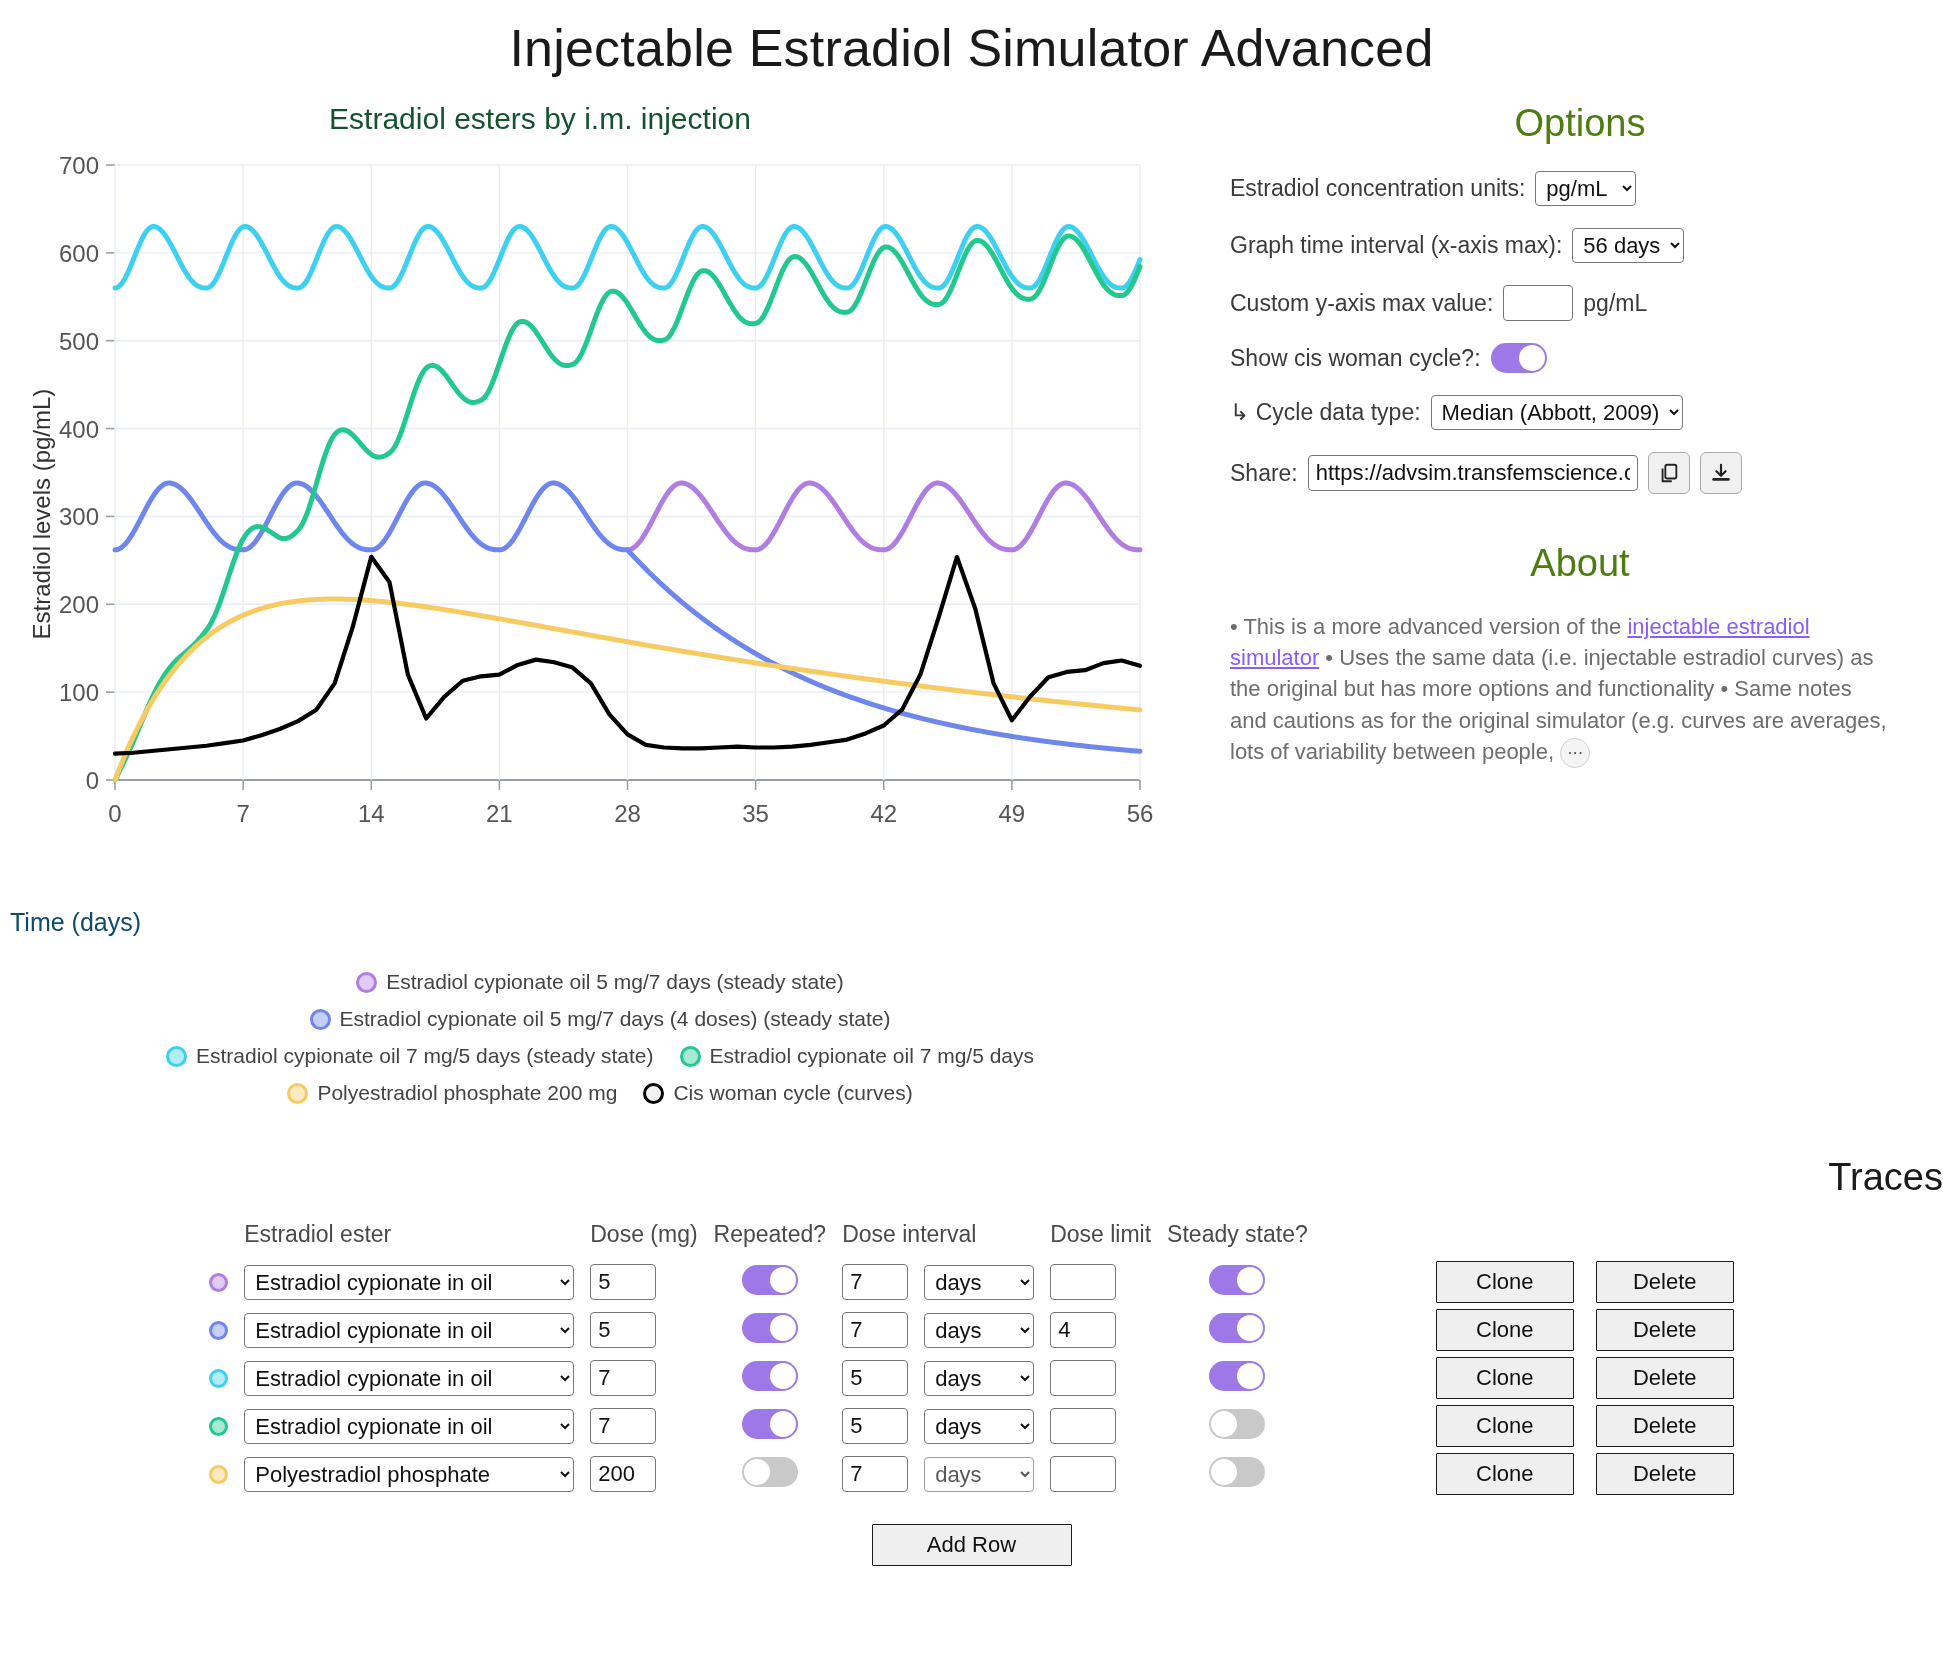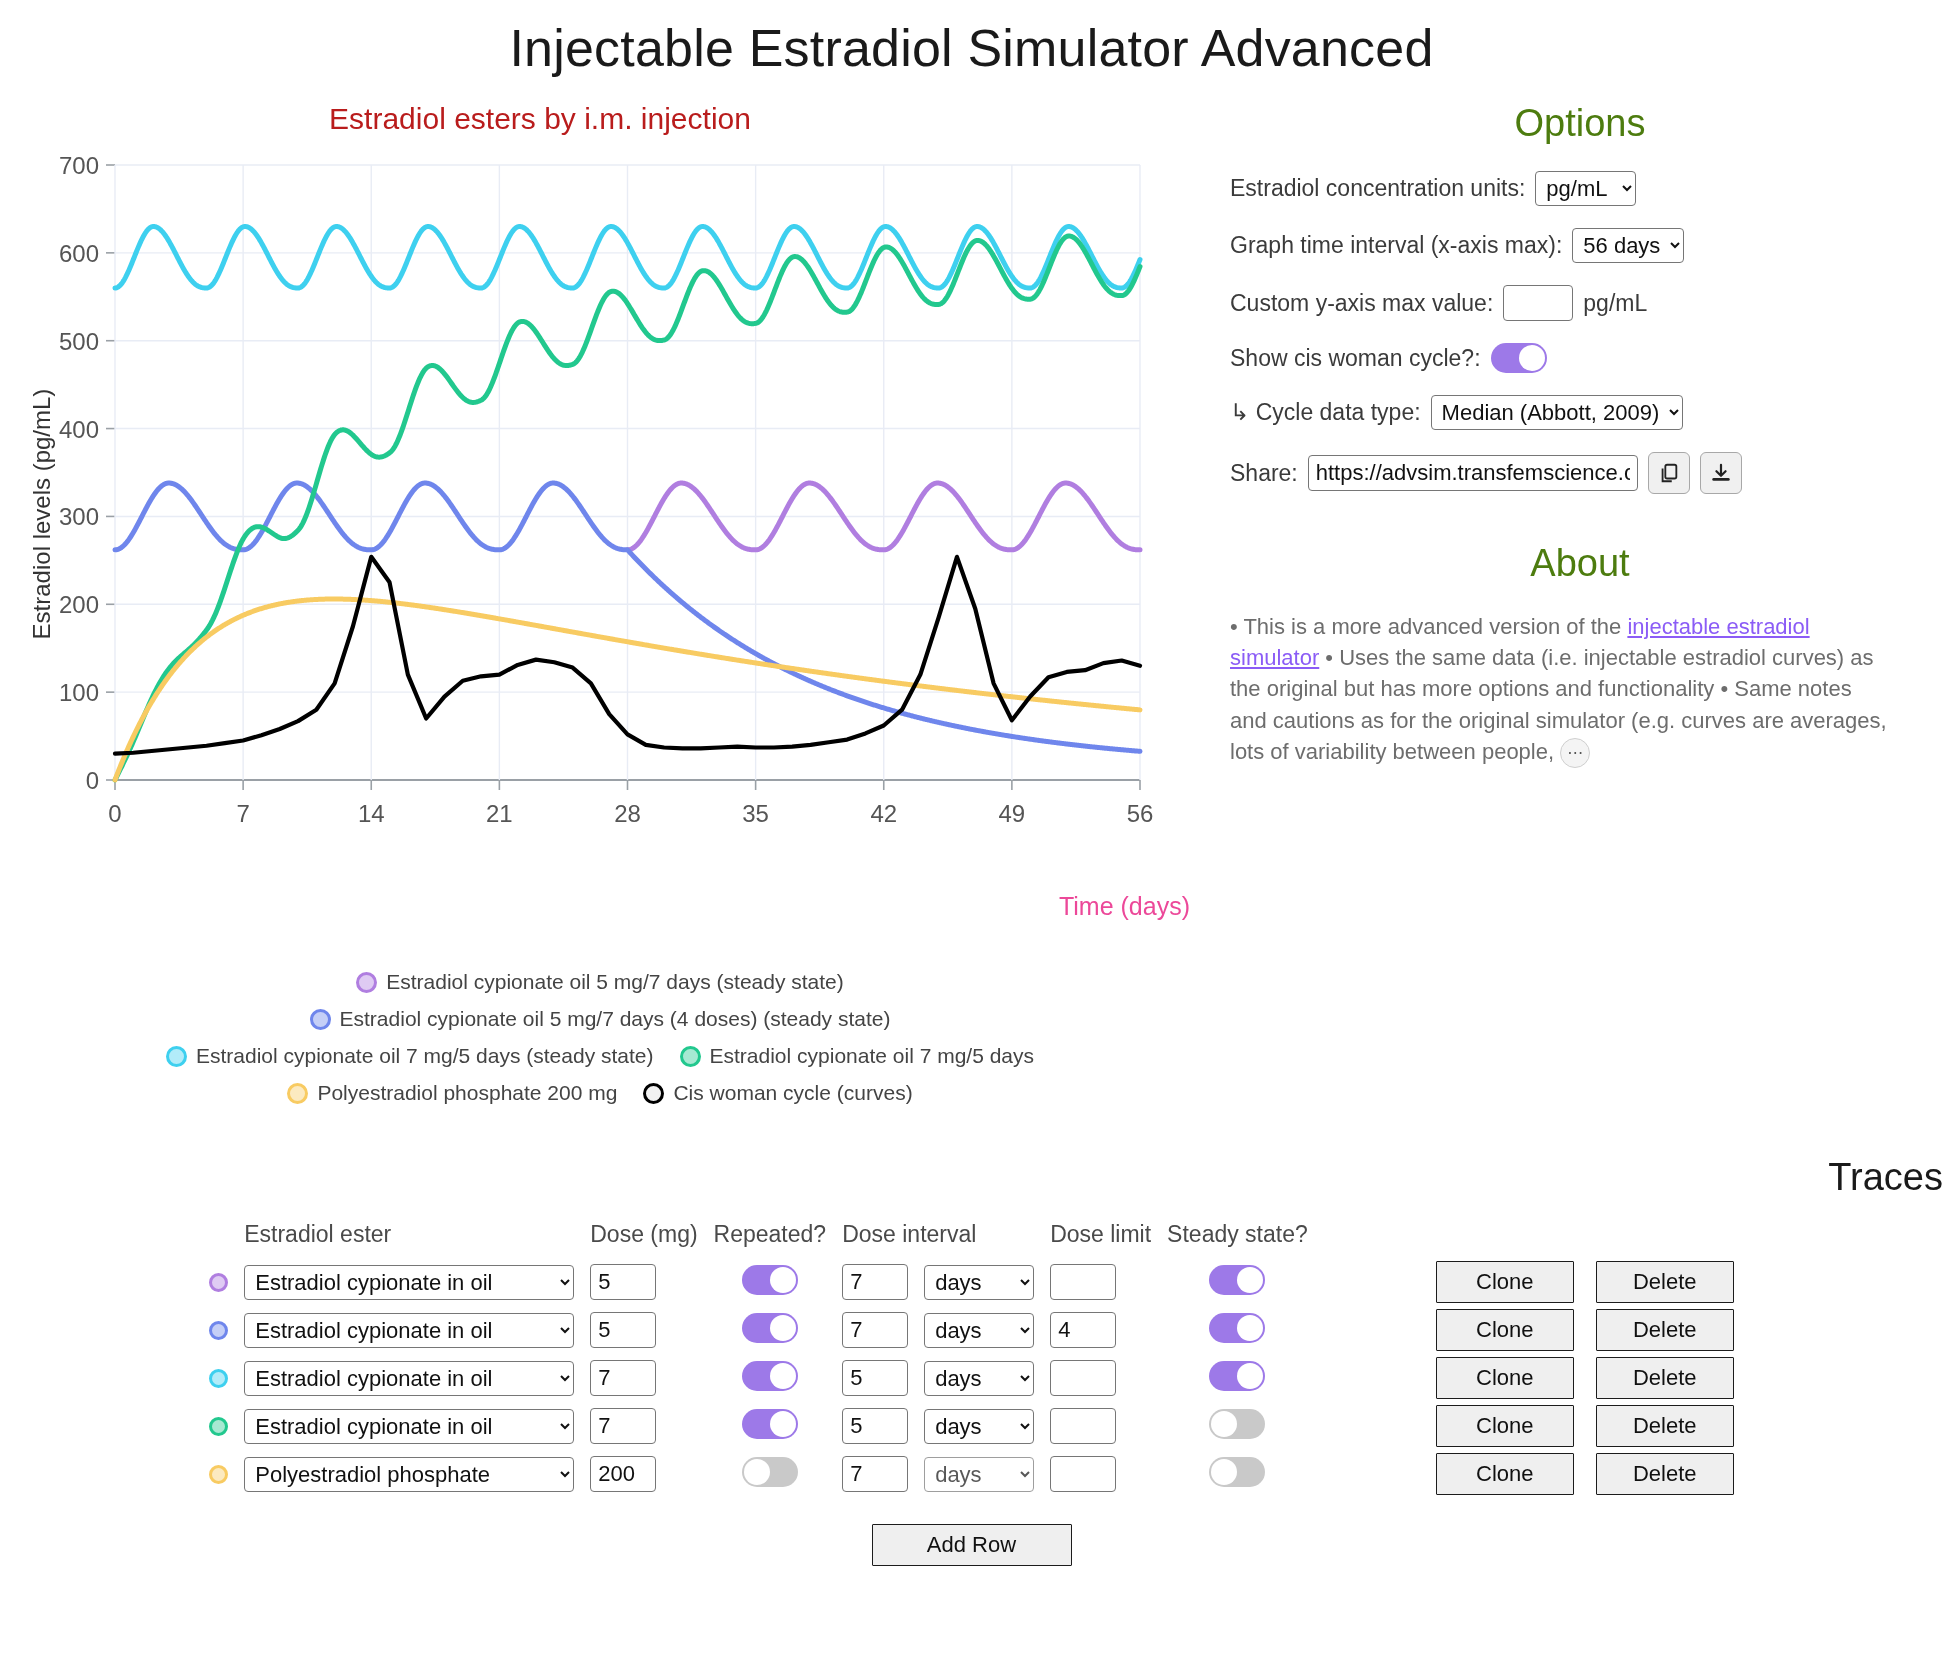--- a/index.html
+++ b/index.html
@@ -24,42 +24,42 @@
   
   .top-area { display: flex; align-items: flex-start; }
   .chart-col { width: 1230px; padding-left: 10px; }
   .options-col { width: 700px; padding-top: 18px; }
 
   
   .chart-title {
     text-align: center;
     font-size: 30px;
     font-weight: 400;
-    color: #b91c1c;
+    color: #14532d;
     margin: 18px 0 4px 0;
     padding-right: 160px;
   }
   .chart-wrap { position: relative; width: 1210px; height: 800px; }
   svg.plot { display: block; }
   .axis-label-y {
     position: absolute;
     left: -248px; top: 360px;
     width: 560px;
     transform: rotate(-90deg);
     text-align: center;
     font-size: 24px;
     color: #333;
   }
   .axis-label-x {
     position: absolute;
-    left: 0; top: 752px;
+    left: 0; top: 768px;
     width: 1180px;
-    text-align: right;
+    text-align: left;
     font-size: 25px;
-    color: #ec4899;
+    color: #0c4a6e;
   }
   .tick-text { font-size: 24px; fill: #555; font-family: "Liberation Sans", sans-serif; }
 
   
   .legend { width: 1180px; margin-top: 30px; }
   .legend-row {
     display: flex; justify-content: center; align-items: center;
     gap: 26px; margin-bottom: 13px;
   }
   .legend-item { display: flex; align-items: center; gap: 9px; }

